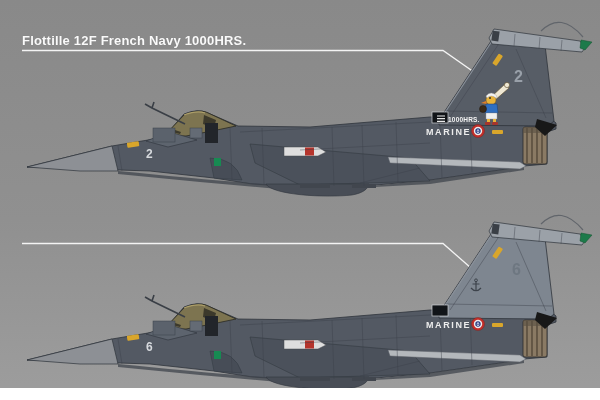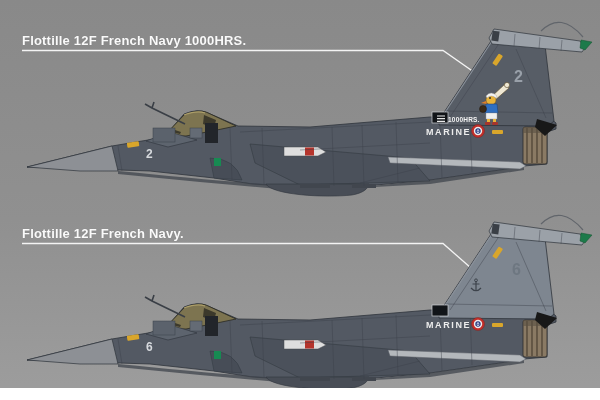--- a/index.html
+++ b/index.html
@@ -22,21 +22,20 @@
   .nose-number{font-size:12px;font-weight:700;fill:#d6d9dd;}
   .hours-text{font-size:6.5px;font-weight:700;fill:#f2f2f2;letter-spacing:.2px;}
   .panel{stroke:#3a404a;stroke-width:.5;fill:none;opacity:.85;}
 </style>
 </head>
 <body>
 
 <div class="canvas">
 
   <div class="scheme-label label-1">Flottille 12F French Navy 1000HRS.</div>
-  <div class="scheme-label label-2">Flottille 12F French Navy.</div>
 
   <svg width="600" height="400" viewBox="0 0 600 400">
 
     <defs>
 
       <g id="airframe">
 
         <path stroke="#2e333b" stroke-width=".8" d="M27,167 L112,146 L160,138 L166,135 L184,114 Q198,108 208,113 L238,126 L310,127
                  L430,117 L548,116 L556,123 L556,129 L547,132 L547,164 L524,166 L500,170 L430,180
                  L365,186 L300,187 L252,184 L214,178 L150,171 Z" fill="#535963"></path>

